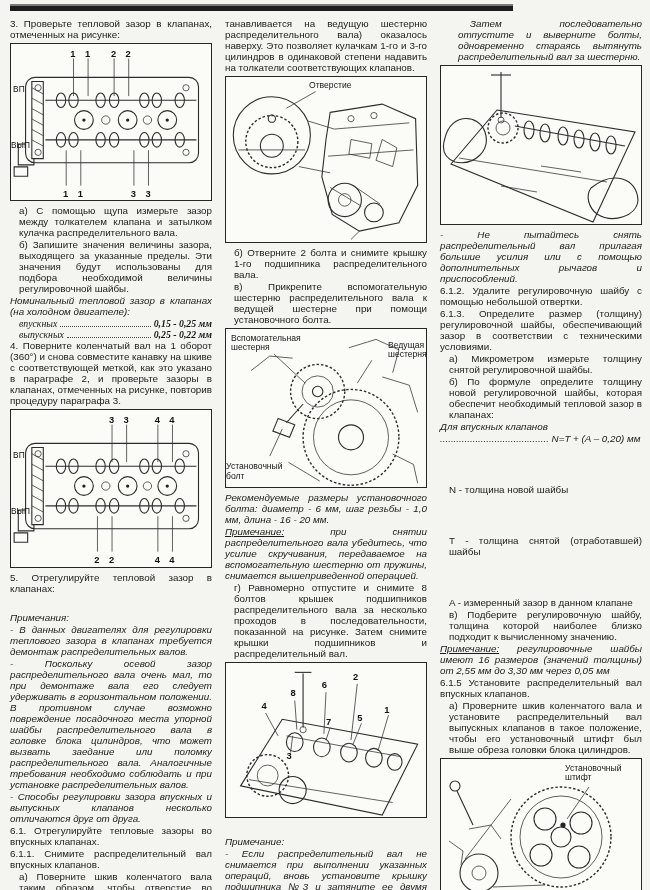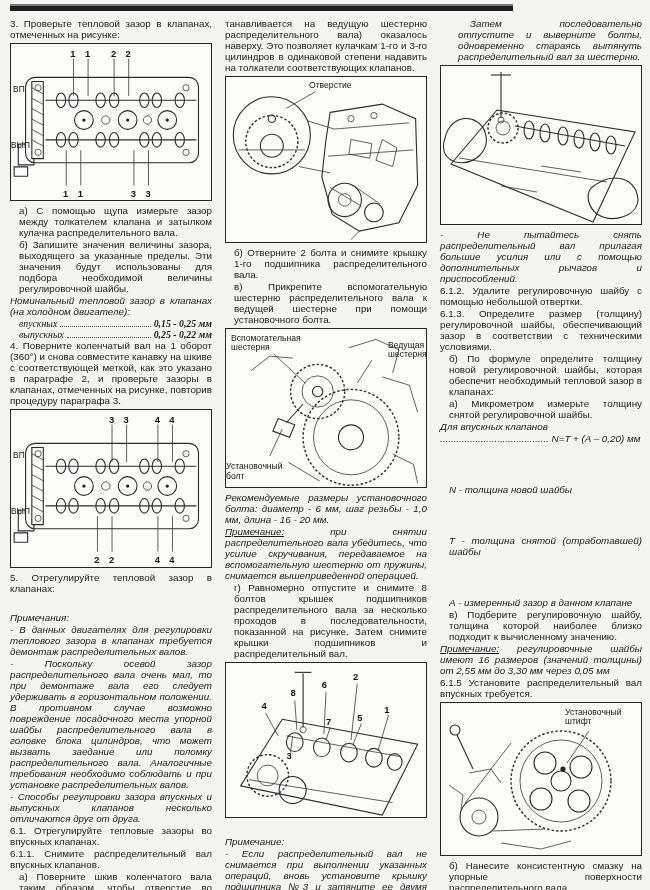--- a/index.html
+++ b/index.html
@@ -8,21 +8,21 @@
     background:#f4f4f0;color:#171717;
     font-family:"Liberation Sans",sans-serif;
   }
   .page{position:relative;width:523px;height:890px;box-sizing:border-box;padding:4px 8px 0 10px;}
   .toprule{height:5px;background:#1d1d1d;margin:2px 2px 7px 0;box-shadow:0 -2px 0 0 #7a7a74;}
   .cols{display:flex;gap:13px;align-items:flex-start;}
   .col{width:202px;flex:0 0 202px;}
   p{margin:0 0 1px 0;font-size:9.8px;line-height:11px;text-align:justify;color:#1a1a1a;}
   p.step{padding-left:9px;}
   p.italic{font-style:italic;}
-  p.italic-ind{font-style:italic;padding-left:9px;margin-top:40px;}
+  p.italic-ind{padding-left:9px;margin-top:40px;}
   p.note-title{font-style:italic;margin-top:18px;}
   p.indent{text-indent:12px;margin-left:18px;}
   p u{text-decoration:underline;}
   .spec{display:flex;align-items:baseline;font-size:9.8px;line-height:11px;font-style:italic;font-family:Liberation Serif, serif;}
   .spec-label{white-space:nowrap;padding-left:9px;}
   .leader{flex:1;border-bottom:1.2px dotted #444;margin:0 3px 2px 3px;min-width:10px;}
   .spec-value{white-space:nowrap;font-weight:bold;font-style:italic;}
   .fig{position:relative;border:1.6px solid #262626;background:#fbfbf8;margin:3px 0 4px 0;}
   .fig svg{display:block;width:100%;height:auto;}
   .fig-label{position:absolute;font-size:8.6px;line-height:9.3px;color:#151515;}
@@ -297,30 +297,31 @@
       <ellipse class="ink" cx="154" cy="76" rx="5" ry="9"></ellipse>
       <ellipse class="ink" cx="170" cy="79" rx="5" ry="9"></ellipse>
       <path class="ink" d="M150,122 C172,104 196,112 197,134 C196,150 172,158 156,148 C148,142 144,130 150,122 Z"></path>
       <line class="ink-thin" x1="100" y1="100" x2="140" y2="106"></line>
       <line class="ink-thin" x1="60" y1="120" x2="96" y2="126"></line>
     </svg>
   </div>
         <p class="italic">- Не пытайтесь снять распределительный вал прилагая большие усилия или с помощью дополнительных рычагов и приспособлений.</p>
         <p class="normal">6.1.2. Удалите регулировочную шайбу с помощью небольшой отвертки.</p>
         <p class="normal">6.1.3. Определите размер (толщину) регулировочной шайбы, обеспечивающий зазор в соответствии с техническими условиями.</p>
+        <p class="step">а) Микрометром измерьте толщину снятой регулировочной шайбы.</p>
         <p class="step">б) По формуле определите толщину новой регулировочной шайбы, которая обеспечит необходимый тепловой зазор в клапанах:</p>
-        <p class="step">а) Микрометром измерьте толщину снятой регулировочной шайбы.</p>
         <p class="italic">Для впускных клапанов</p>
         <p class="italic">........................................ N=T + (A – 0,20) мм</p>
         <p class="italic-ind">N - толщина новой шайбы</p>
         <p class="italic-ind">T - толщина снятой (отработавшей) шайбы</p>
         <p class="italic-ind">A - измеренный зазор в данном клапане</p>
         <p class="step">в) Подберите регулировочную шайбу, толщина которой наиболее близко подходит к вычисленному значению.</p>
         <p class="italic"><u>Примечание:</u> регулировочные шайбы имеют 16 размеров (значений толщины) от 2,55 мм до 3,30 мм через 0,05 мм</p>
-        <p class="normal">6.1.5 Установите распределительный вал впускных требуется.</p>
+        <p class="normal">6.1.5 Установите распределительный вал впускных клапанов.</p>
+        <p class="step">а) Проверните шкив коленчатого вала и установите распределительный вал выпускных клапанов в такое положение, чтобы его установочный штифт был выше обреза головки блока цилиндров.</p>
         <div class="fig">
     <div class="fig-label" style="left:124px;top:5px;width:70px;text-align:left;">Установочный штифт</div>
     <svg viewBox="0 0 200 152">
       <line class="ink-thin" x1="148" y1="28" x2="126" y2="60"></line>
       <circle class="gear" cx="120" cy="78" r="50"></circle>
       <circle class="ink-thin" cx="120" cy="78" r="41"></circle>
       <circle class="ink" cx="104" cy="60" r="11"></circle>
       <circle class="ink" cx="140" cy="64" r="11"></circle>
       <circle class="ink" cx="100" cy="96" r="11"></circle>
       <circle class="ink" cx="138" cy="98" r="11"></circle>

